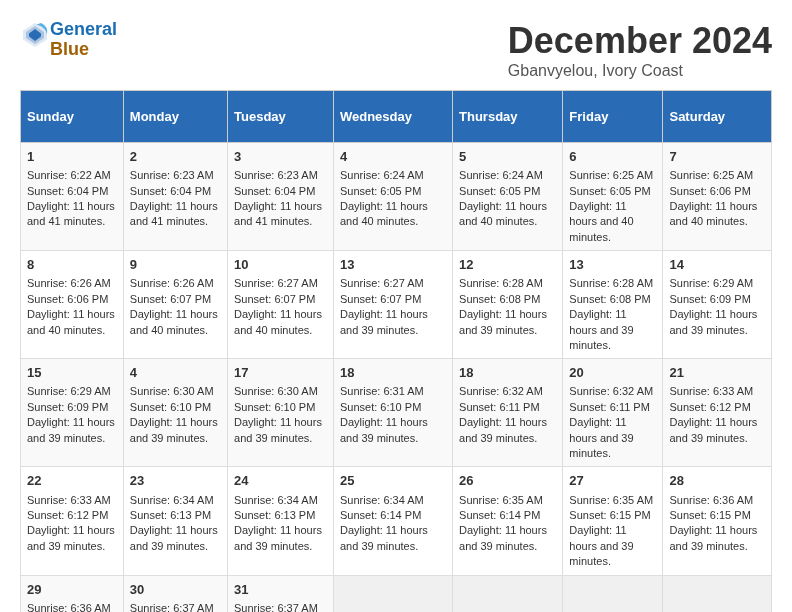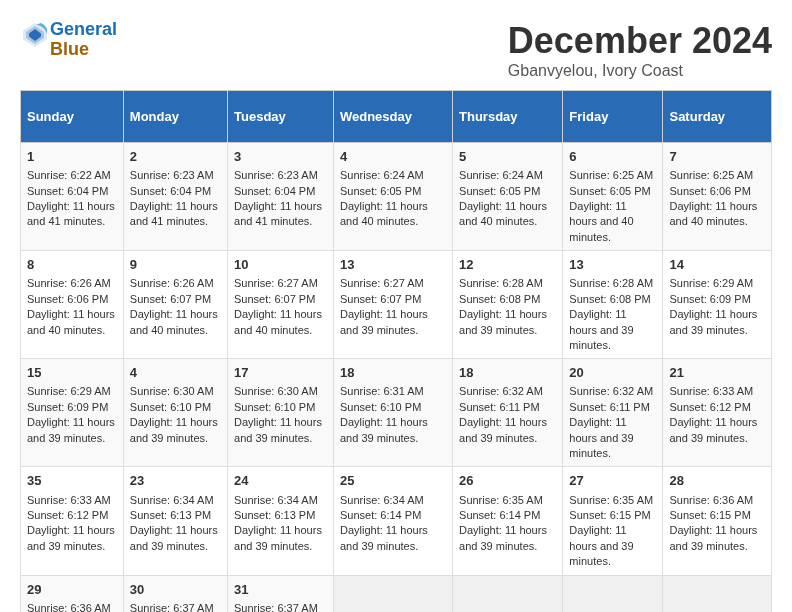--- a/index.html
+++ b/index.html
@@ -133,21 +133,21 @@
       <tr>
         <td><span class="day-num">15</span><span>Sunrise: 6:29 AM</span><br><span>Sunset: 6:09 PM</span><br><span>Daylight: 11 hours and 39 minutes.</span></td>
         <td><span class="day-num">4</span><span>Sunrise: 6:30 AM</span><br><span>Sunset: 6:10 PM</span><br><span>Daylight: 11 hours and 39 minutes.</span></td>
         <td><span class="day-num">17</span><span>Sunrise: 6:30 AM</span><br><span>Sunset: 6:10 PM</span><br><span>Daylight: 11 hours and 39 minutes.</span></td>
         <td><span class="day-num">18</span><span>Sunrise: 6:31 AM</span><br><span>Sunset: 6:10 PM</span><br><span>Daylight: 11 hours and 39 minutes.</span></td>
         <td><span class="day-num">18</span><span>Sunrise: 6:32 AM</span><br><span>Sunset: 6:11 PM</span><br><span>Daylight: 11 hours and 39 minutes.</span></td>
         <td><span class="day-num">20</span><span>Sunrise: 6:32 AM</span><br><span>Sunset: 6:11 PM</span><br><span>Daylight: 11 hours and 39 minutes.</span></td>
         <td><span class="day-num">21</span><span>Sunrise: 6:33 AM</span><br><span>Sunset: 6:12 PM</span><br><span>Daylight: 11 hours and 39 minutes.</span></td>
       </tr>
       <tr>
-        <td><span class="day-num">35</span><span>Sunrise: 6:33 AM</span><br><span>Sunset: 6:12 PM</span><br><span>Daylight: 11 hours and 39 minutes.</span></td>
+        <td><span class="day-num">22</span><span>Sunrise: 6:33 AM</span><br><span>Sunset: 6:12 PM</span><br><span>Daylight: 11 hours and 39 minutes.</span></td>
         <td><span class="day-num">23</span><span>Sunrise: 6:34 AM</span><br><span>Sunset: 6:13 PM</span><br><span>Daylight: 11 hours and 39 minutes.</span></td>
         <td><span class="day-num">24</span><span>Sunrise: 6:34 AM</span><br><span>Sunset: 6:13 PM</span><br><span>Daylight: 11 hours and 39 minutes.</span></td>
         <td><span class="day-num">25</span><span>Sunrise: 6:34 AM</span><br><span>Sunset: 6:14 PM</span><br><span>Daylight: 11 hours and 39 minutes.</span></td>
         <td><span class="day-num">26</span><span>Sunrise: 6:35 AM</span><br><span>Sunset: 6:14 PM</span><br><span>Daylight: 11 hours and 39 minutes.</span></td>
         <td><span class="day-num">27</span><span>Sunrise: 6:35 AM</span><br><span>Sunset: 6:15 PM</span><br><span>Daylight: 11 hours and 39 minutes.</span></td>
         <td><span class="day-num">28</span><span>Sunrise: 6:36 AM</span><br><span>Sunset: 6:15 PM</span><br><span>Daylight: 11 hours and 39 minutes.</span></td>
       </tr>
       <tr>
         <td><span class="day-num">29</span><span>Sunrise: 6:36 AM</span><br><span>Sunset: 1:16 PM</span><br><span>Daylight: 11 hours and 39 minutes.</span></td>
         <td><span class="day-num">30</span><span>Sunrise: 6:37 AM</span><br><span>Sunset: 6:17 PM</span><br><span>Daylight: 11 hours and 39 minutes.</span></td>

